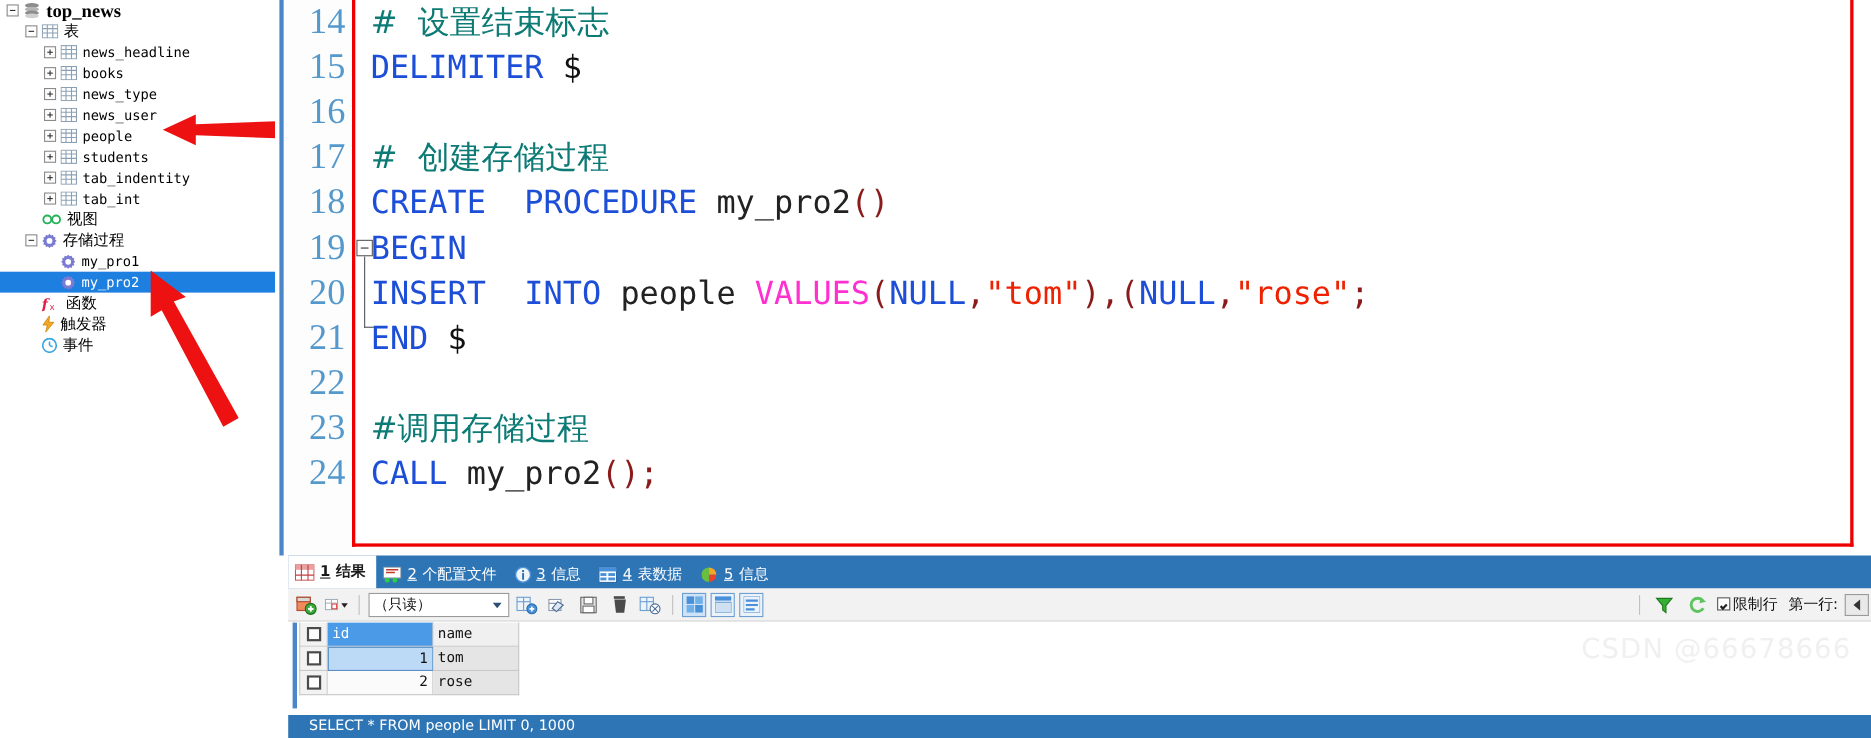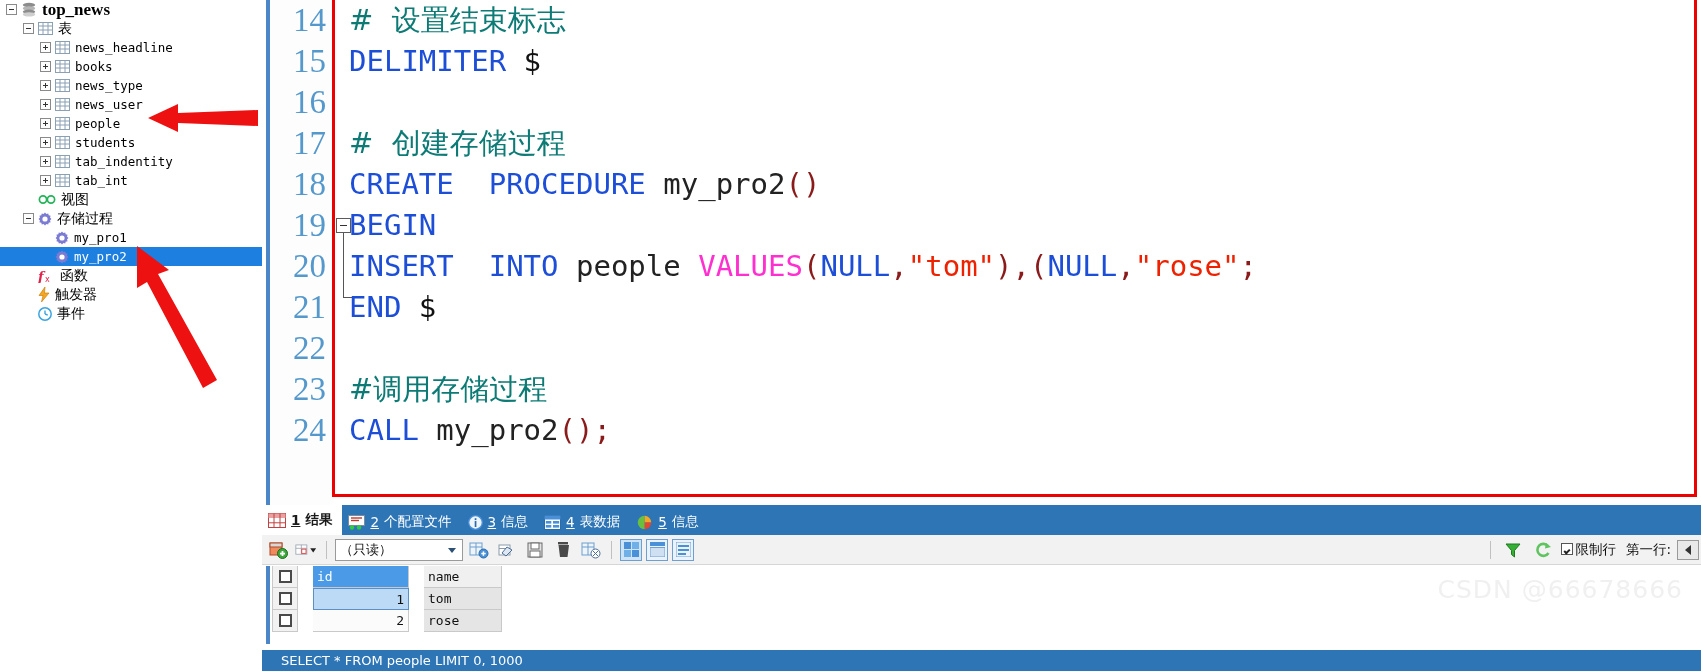--- a/index.html
+++ b/index.html
@@ -72,21 +72,21 @@
     font-family: "DejaVu Sans", sans-serif;
     font-size: 14px;
   }
 
   
   .arrow-svg { position: absolute; pointer-events: none; }
 
   
   #editor-wrap {
     position: absolute;
-    left: 262px; top: 0;
+    left: 250px; top: 0;
     width: 1439px; height: 505px;
     background: #ffffff;
   }
   #blue-bar {
     position: absolute;
     left: 4px; top: 0;
     width: 4px; height: 505px;
     background: #4a86c8;
   }
   #gutter {
@@ -310,21 +310,20 @@
     width: 4px; height: 78px;
     background: #4a86c8;
   }
   .grow {
     position: absolute;
     left: 10px;
     height: 22px;
     display: flex;
     font-family: "DejaVu Sans Mono", monospace;
     font-size: 13px;
-    gap: 15px;
   }
   .gcell {
     border-right: 1px solid #c9c9c9;
     border-bottom: 1px solid #c9c9c9;
     display: flex;
     align-items: center;
     padding: 0 4px;
     white-space: nowrap;
   }
   .gcb {

